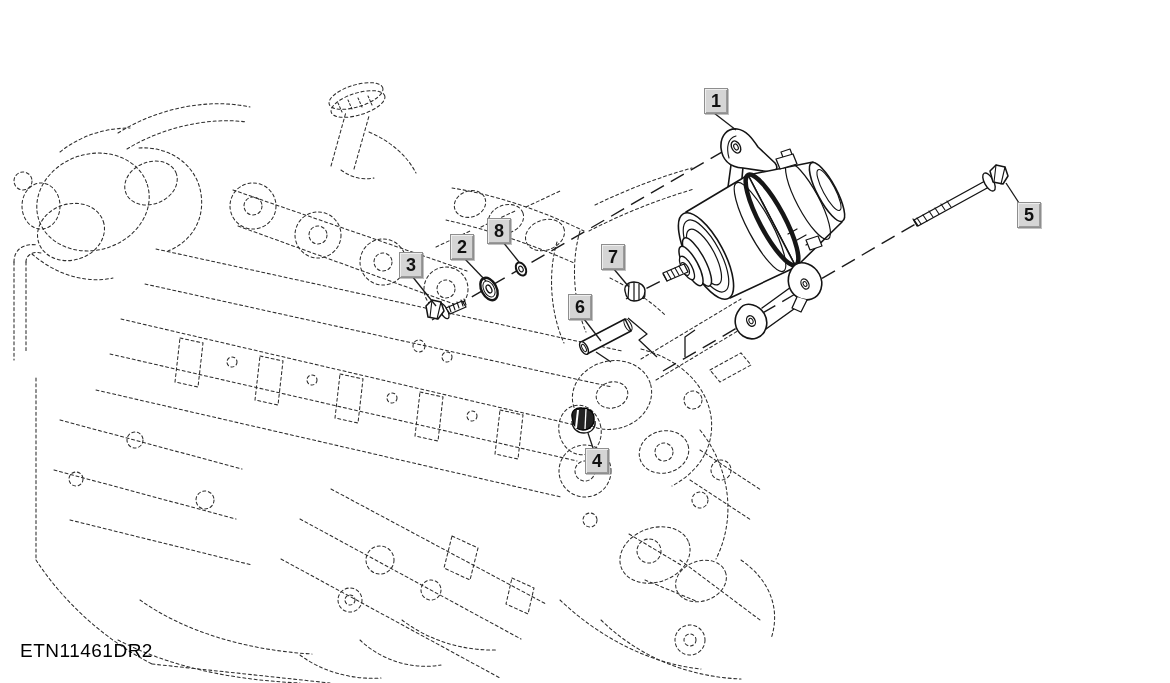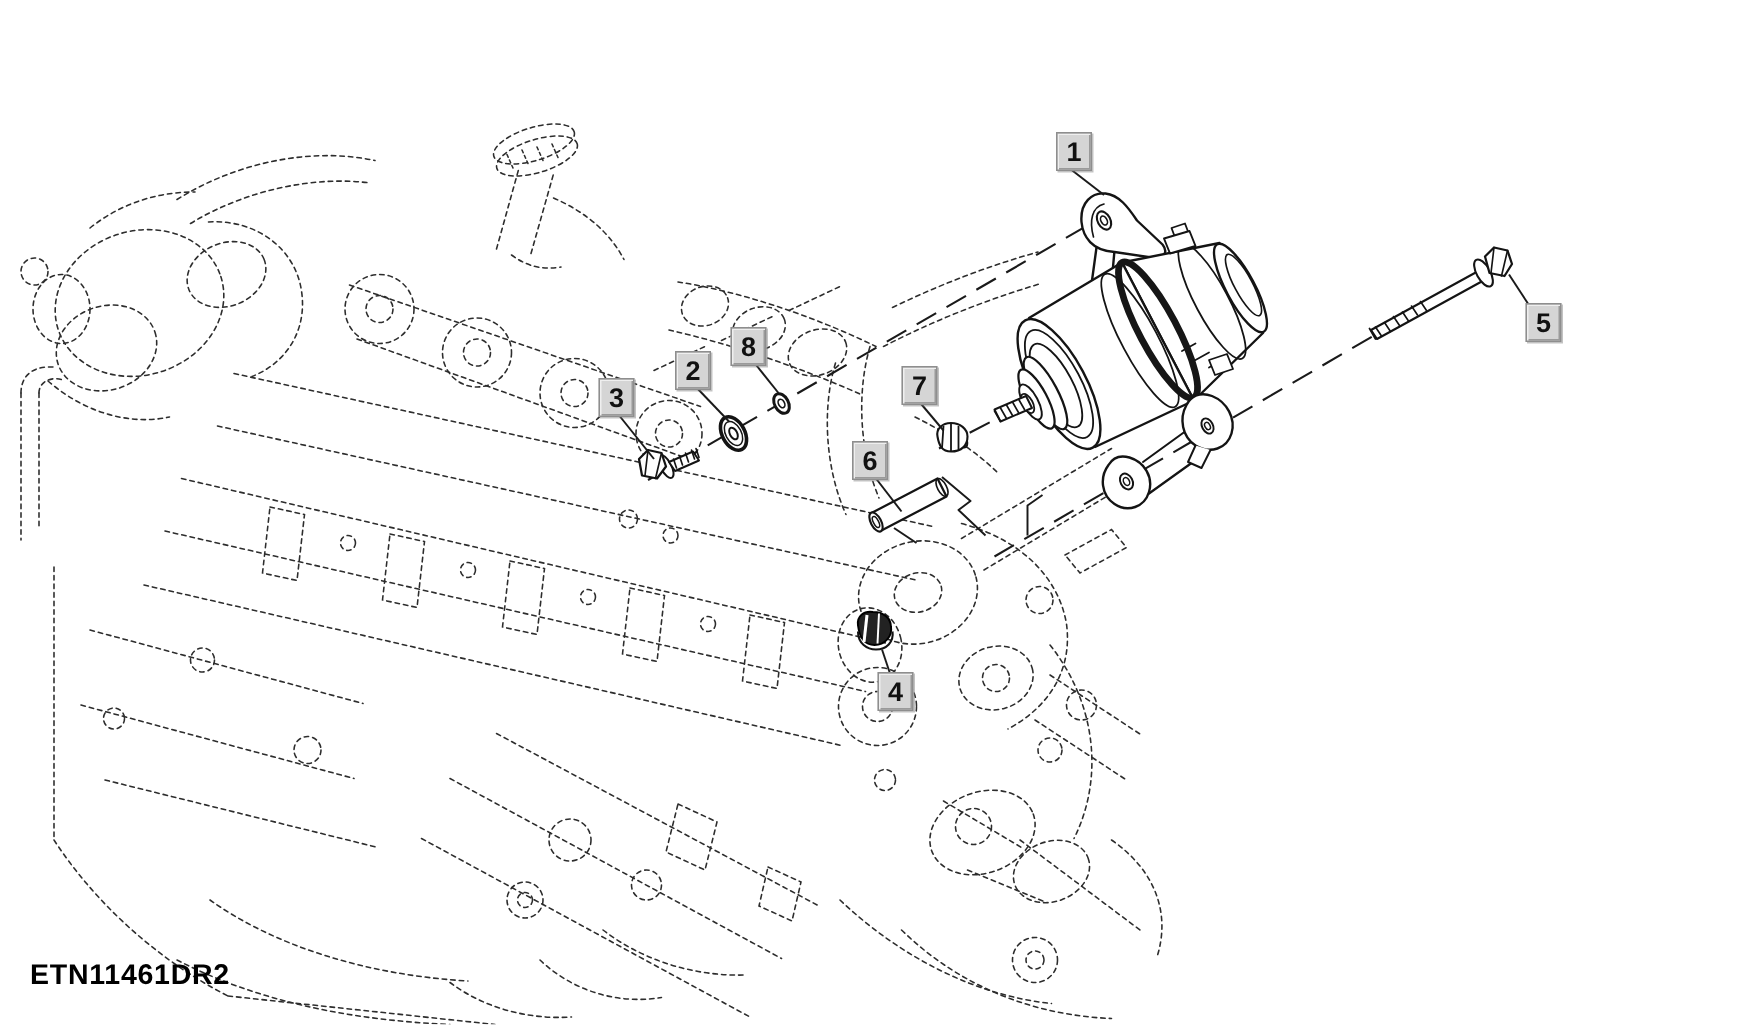--- a/index.html
+++ b/index.html
@@ -18,21 +18,21 @@
   .co-1{left:704px;top:88px;}
   .co-2{left:450px;top:234px;}
   .co-3{left:399px;top:252px;}
   .co-4{left:585px;top:448px;}
   .co-5{left:1017px;top:202px;}
   .co-6{left:568px;top:294px;}
   .co-7{left:601px;top:244px;}
   .co-8{left:487px;top:218px;}
   .drawing-code{
     position:absolute;left:20px;top:640px;
-    font-weight:bold;font-size:19px;letter-spacing:.5px;color:#000;
+    font-weight:normal;font-size:19px;letter-spacing:.5px;color:#000;
   }
 </style>
 </head>
 <body>
 
 <div class="stage">
 
 <svg width="1170" height="683" viewBox="0 0 1170 683">
 
   <g stroke="#2d2d2d" fill="none" stroke-width="1.05" stroke-dasharray="3 2.7" stroke-linecap="round">

